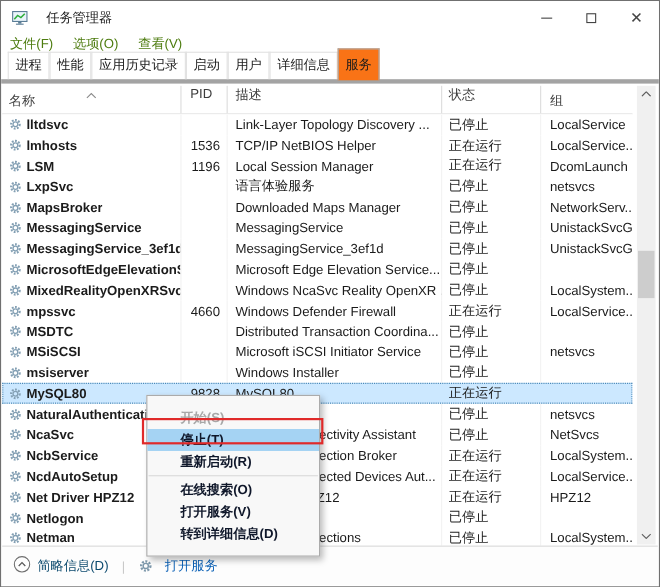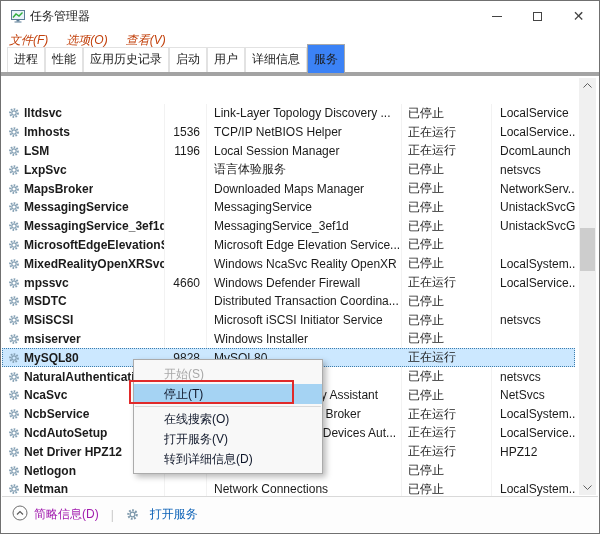--- a/index.html
+++ b/index.html
@@ -7,36 +7,36 @@
   body { font-family: "Liberation Sans", "DejaVu Sans", sans-serif; }
 
   .window {
     position: relative; width: 600px; height: 534px;
     background: #ffffff; border: 1px solid #707070;
     overflow: hidden; font-size: 12px; color: #1b1b1b;
   }
 
   
   .titlebar { height: 30px; display: flex; align-items: center; background:#fff; }
-  .titlebar-left { display:flex; align-items:center; gap:4px; padding-left:9px; flex:1; }
+  .titlebar-left { display:flex; align-items:center; gap:16px; padding-left:9px; flex:1; }
   .title-text { font-size:12px; color:#1b1b1b; }
   .win-controls { display:flex; height:100%; }
   .win-btn { width:41px; height:100%; display:flex; align-items:center; justify-content:center; cursor:default; }
   .glyph-min { width:10px; height:1px; background:#444; }
   .glyph-max { width:9px; height:9px; border:1px solid #444; }
   .glyph-close { font-size:14px; color:#444; line-height:1; }
 
   
   .menubar { height:18px; display:flex; align-items:center; padding-left:8px; background:#fff; }
-  .menubar-item { padding:0 9px 0 0; margin-right:9px; color:#c2410c;font-style:italic; }
+  .menubar-item { padding:0 9px 0 0; margin-right:9px; color:#4d7c0f; }
 
   
   .tabstrip { height:27px; display:flex; align-items:flex-end; padding-left:6px; border-bottom:4px solid #a3a3a3; background:#fff; }
   .tab { padding:3px 6px 4px; border:1px solid #e2e2e2; border-bottom:none; color:#1b1b1b; background:transparent; }
-  .tab.active { background:#3b82f6; border-color:#a9a9a9; margin-bottom:-1px; padding-top:6px; padding-bottom:5px;margin-top:43px; }
+  .tab.active { background:#f97316; border-color:#a9a9a9; margin-bottom:-1px; padding-top:6px; padding-bottom:5px;margin-top:43px; }
 
   
   .table-header { position:absolute; top:77px; left:1px; width:573px; height:26px;
     display:flex; align-items:flex-end; border-bottom:1px solid #e3e3e3; background:#fff; color:#3c3c3c; }
   .table-header > div { padding-bottom:3px; }
   .sort-indicator { position:absolute; top:1px; left:76px; }
 
   .table-body { position:absolute; top:103px; left:1px; width:573px; height:393px; overflow:hidden; background:#fff; }
   .row { display:flex; height:18.8px; align-items:center; }
   .row.selected { background:#cce8ff; outline:1px dotted #3d7eae; outline-offset:-1px; }
@@ -57,27 +57,27 @@
 
   
   .scrollbar { position:absolute; top:77px; right:3px; width:17px; bottom:38px; background:#f0f0f0; }
   .sb-arrow { position:absolute; left:0; width:17px; height:15px; display:flex; align-items:center; justify-content:center; }
   .sb-up { top:0; } .sb-down { bottom:0; }
   .sb-thumb { position:absolute; top:150px; left:1px; width:15px; height:43px; background:#cdcdcd; }
 
   
   .footer { position:absolute; left:1px; right:1px; bottom:1px; height:36px; background:#fdfdfd;
     border-top:1px solid #d9d9d9; display:flex; align-items:center; padding-left:10px; gap:8px; }
-  .footer-summary { display:flex; align-items:center; gap:6px; color:#a21caf; }
+  .footer-summary { display:flex; align-items:center; gap:6px; color:#0c4a6e; }
   .footer-divider { color:#c9c9c9; padding:0 4px; }
   .footer-open { display:flex; align-items:center; gap:11px; color:#0a60b6; }
 
   
-  .context-menu { position:absolute; left:132px; top:358px; width:190px; background:#f8f8f8;
-    border:1px solid #ababab; box-shadow:3px 3px 6px rgba(0,0,0,0.28); padding:4px 0; z-index:40; }
+  .context-menu { position:absolute; left:132px; top:358px; width:158px; background:#f8f8f8;
+    border:1px solid #ababab; box-shadow:3px 3px 6px rgba(0,0,0,0.28); padding:10px 0; z-index:40;font-weight:bold; }
   .menu-item { height:20px; line-height:20px; padding-left:30px; color:#0f172a; white-space:nowrap; }
   .menu-item.disabled { color:#a8a8a8; }
   .menu-item.highlighted { background:#a5d3f3; }
   .menu-sep { height:1px; background:#d9d9d9; margin:2px 1px; }
 
   .red-annotation { position:absolute; left:128px; top:379px; width:165px; height:24px;
     border:2px solid #e02a2a; z-index:50; pointer-events:none; }
 </style>
 </head>
 <body>
@@ -118,20 +118,32 @@
   <div class="tabstrip" id="tabstrip">
       <div class="tab">进程</div>
       <div class="tab">性能</div>
       <div class="tab">应用历史记录</div>
       <div class="tab">启动</div>
       <div class="tab">用户</div>
       <div class="tab">详细信息</div>
       <div class="tab active">服务</div>
     </div>
 
+  <div class="table-header">
+    <span class="sort-indicator">
+      <svg width="10" height="6" viewBox="0 0 10 6">
+          <polyline points="1,5 5,1 9,5" fill="none" stroke="#8a8a8a" stroke-width="1"></polyline>
+        </svg>
+    </span>
+    <div class="c-name">名称</div>
+    <div class="c-pid">PID</div>
+    <div class="c-desc">描述</div>
+    <div class="c-status">状态</div>
+    <div class="c-group">组</div>
+  </div>
 
   <div class="table-body" id="tablebody">
   <div class="row">
     <div class="c-name">
       <span class="svc-icon">
         <svg width="12" height="12" viewBox="0 0 16 16">
           <circle cx="8" cy="8" r="5.2" fill="none" stroke="#84a0b4" stroke-width="2.6" stroke-dasharray="2.2 1.7"></circle>
           <circle cx="8" cy="8" r="2.9" fill="none" stroke="#84a0b4" stroke-width="1.6"></circle>
         </svg>
       </span>
@@ -496,20 +508,21 @@
           <circle cx="8" cy="8" r="2.9" fill="none" stroke="#7d98ab" stroke-width="1.6"></circle>
         </svg>
       </span>
       <span>打开服务</span>
     </div>
   </div>
 
   <div class="context-menu" id="contextmenu">
       <div class="menu-item disabled">开始(S)</div>
       <div class="menu-item highlighted">停止(T)</div>
+      <div class="menu-item">重新启动(R)</div>
       <div class="menu-sep"></div>
       <div class="menu-item">在线搜索(O)</div>
       <div class="menu-item">打开服务(V)</div>
       <div class="menu-item">转到详细信息(D)</div>
     </div>
   <div class="red-annotation"></div>
 
 </div>
 
 </body></html>

